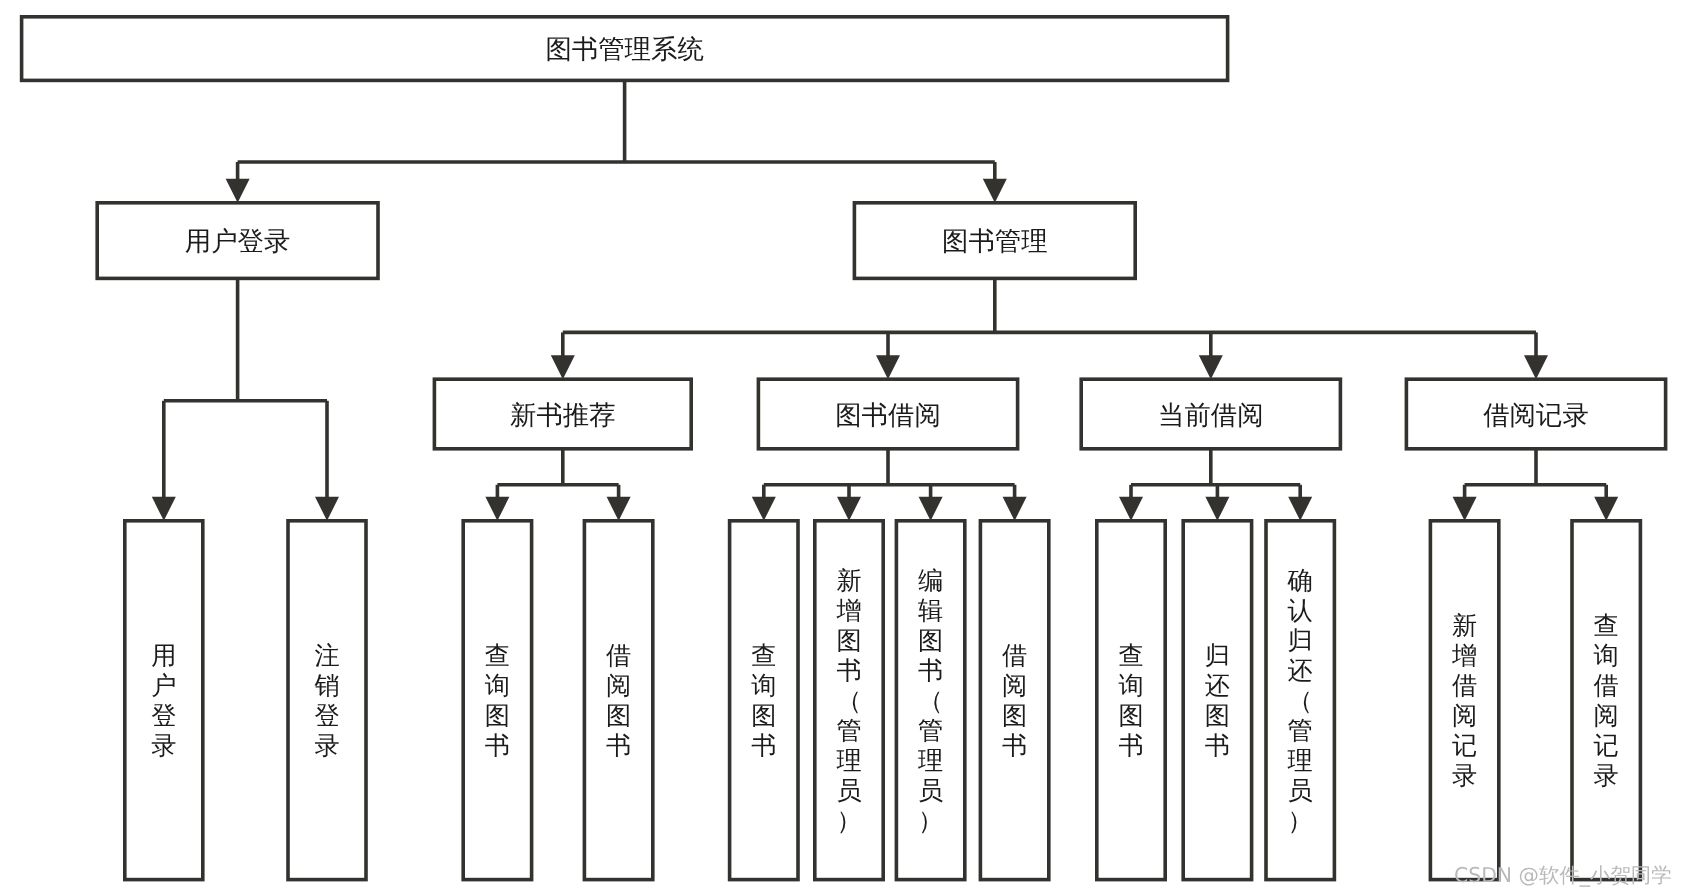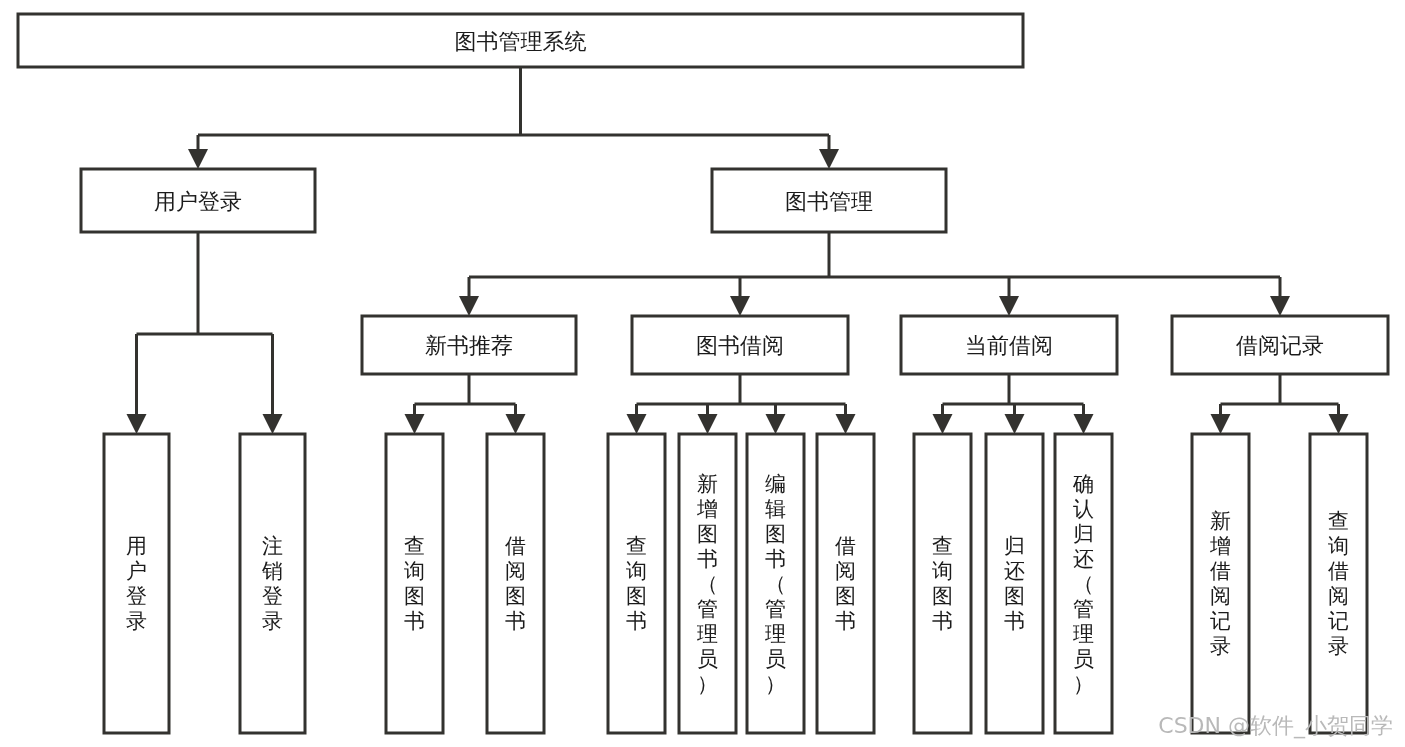--- a/index.html
+++ b/index.html
@@ -45,21 +45,21 @@
     stroke-linecap: butt;
   }
   .arrow-head {
     fill: #33322f;
   }
   .watermark {
     position: absolute;
     right: 12px;
     bottom: 6px;
     font-family: "DejaVu Sans", "Liberation Sans", sans-serif;
-    font-size: 22px;
+    font-size: 17px;
     color: #b9b9b9;
     white-space: nowrap;
     pointer-events: none;
     user-select: none;
     margin-left: 30px;
   }
 </style>
 </head>
 <body>
 

